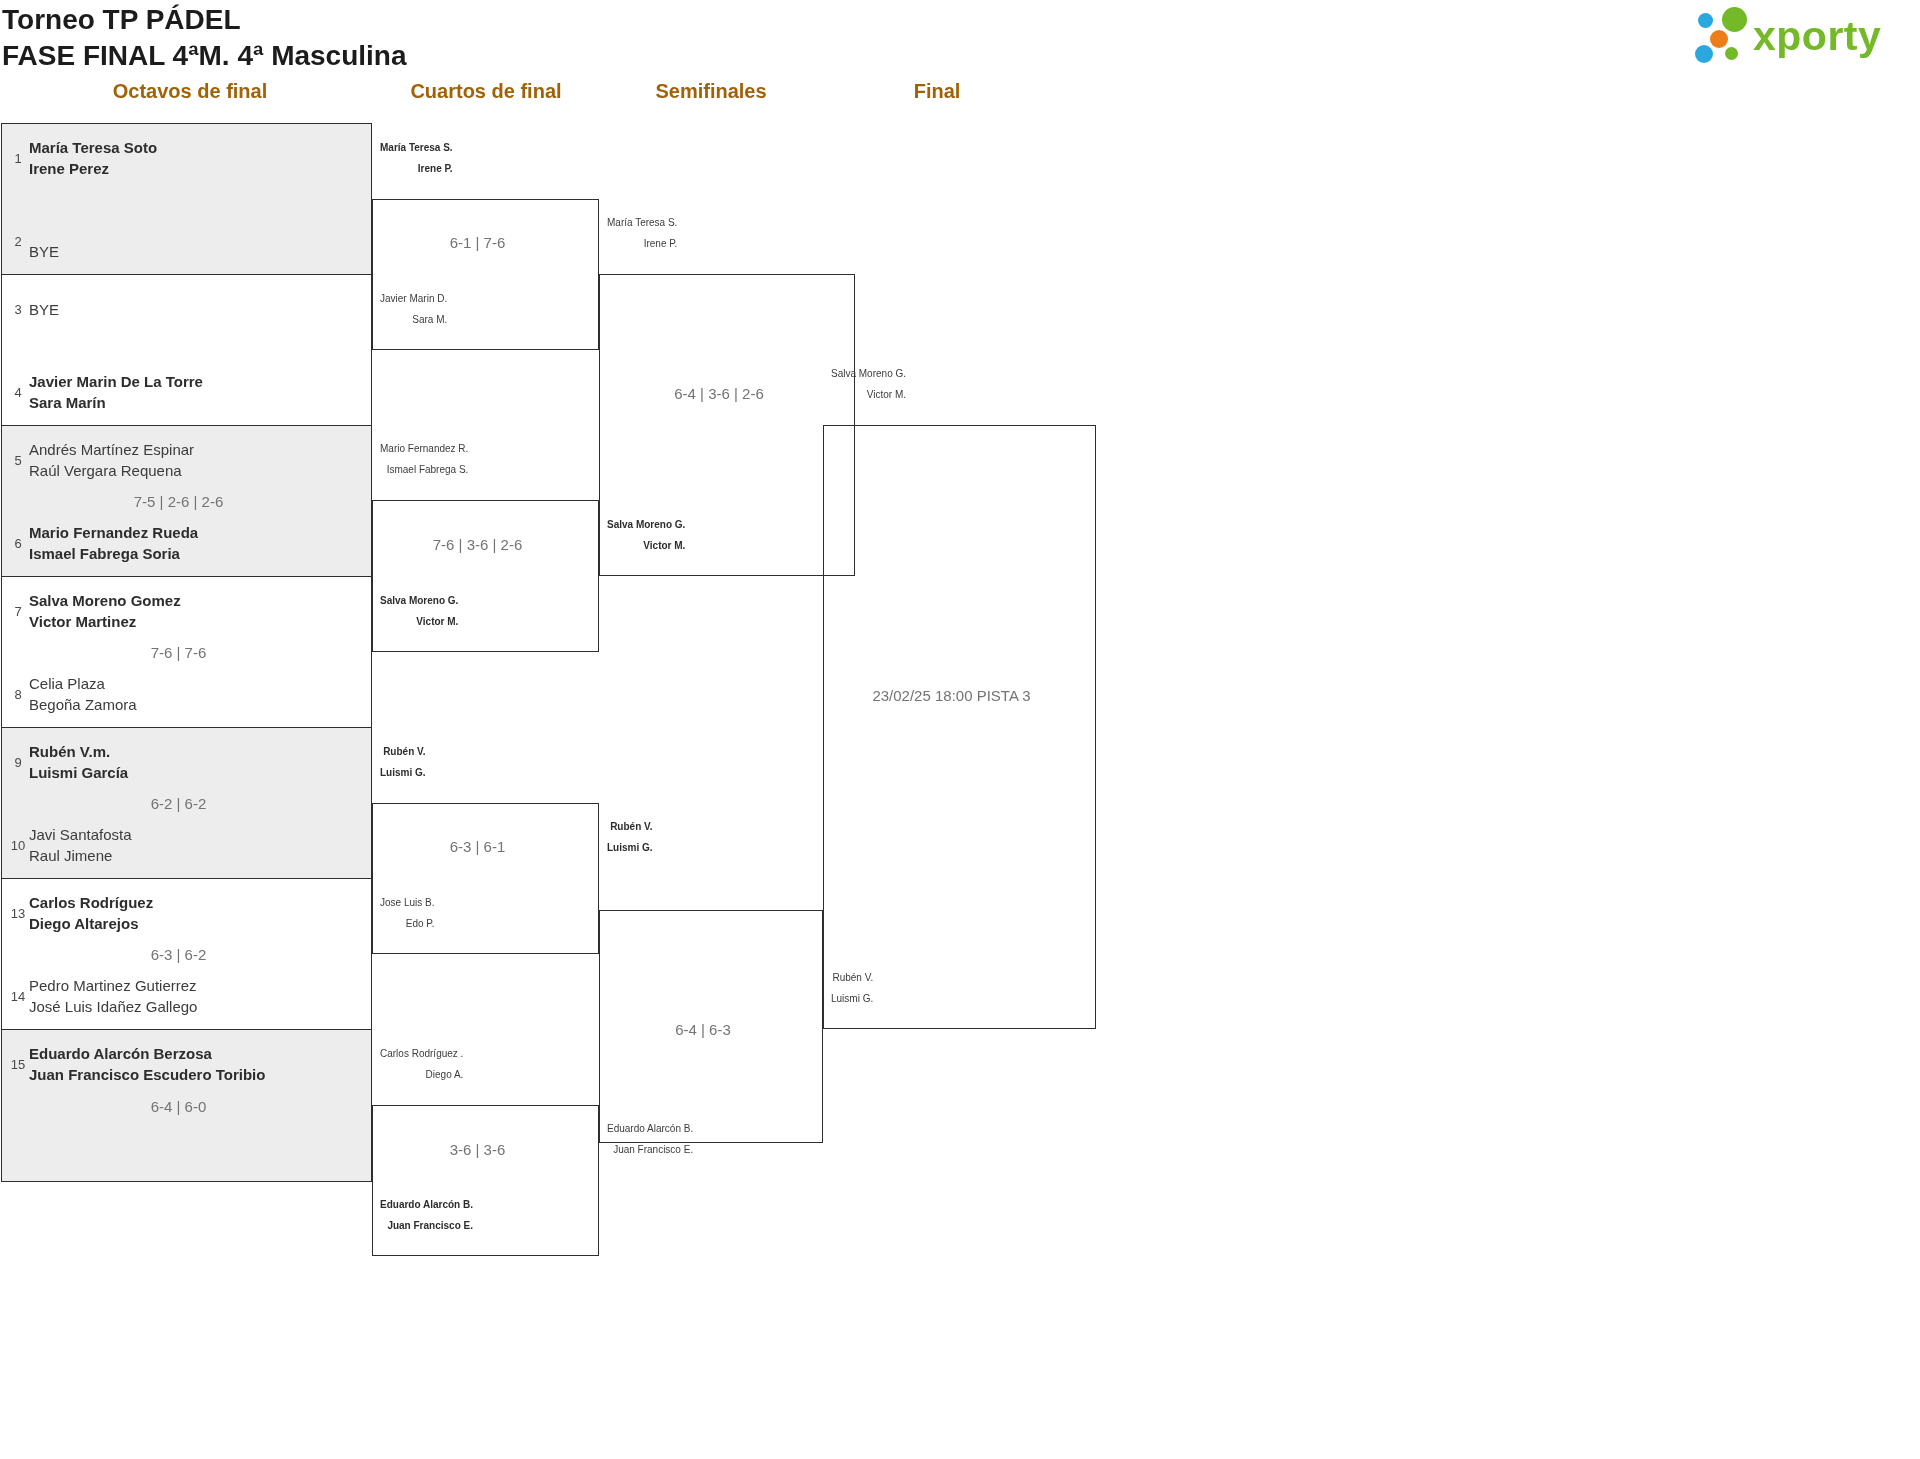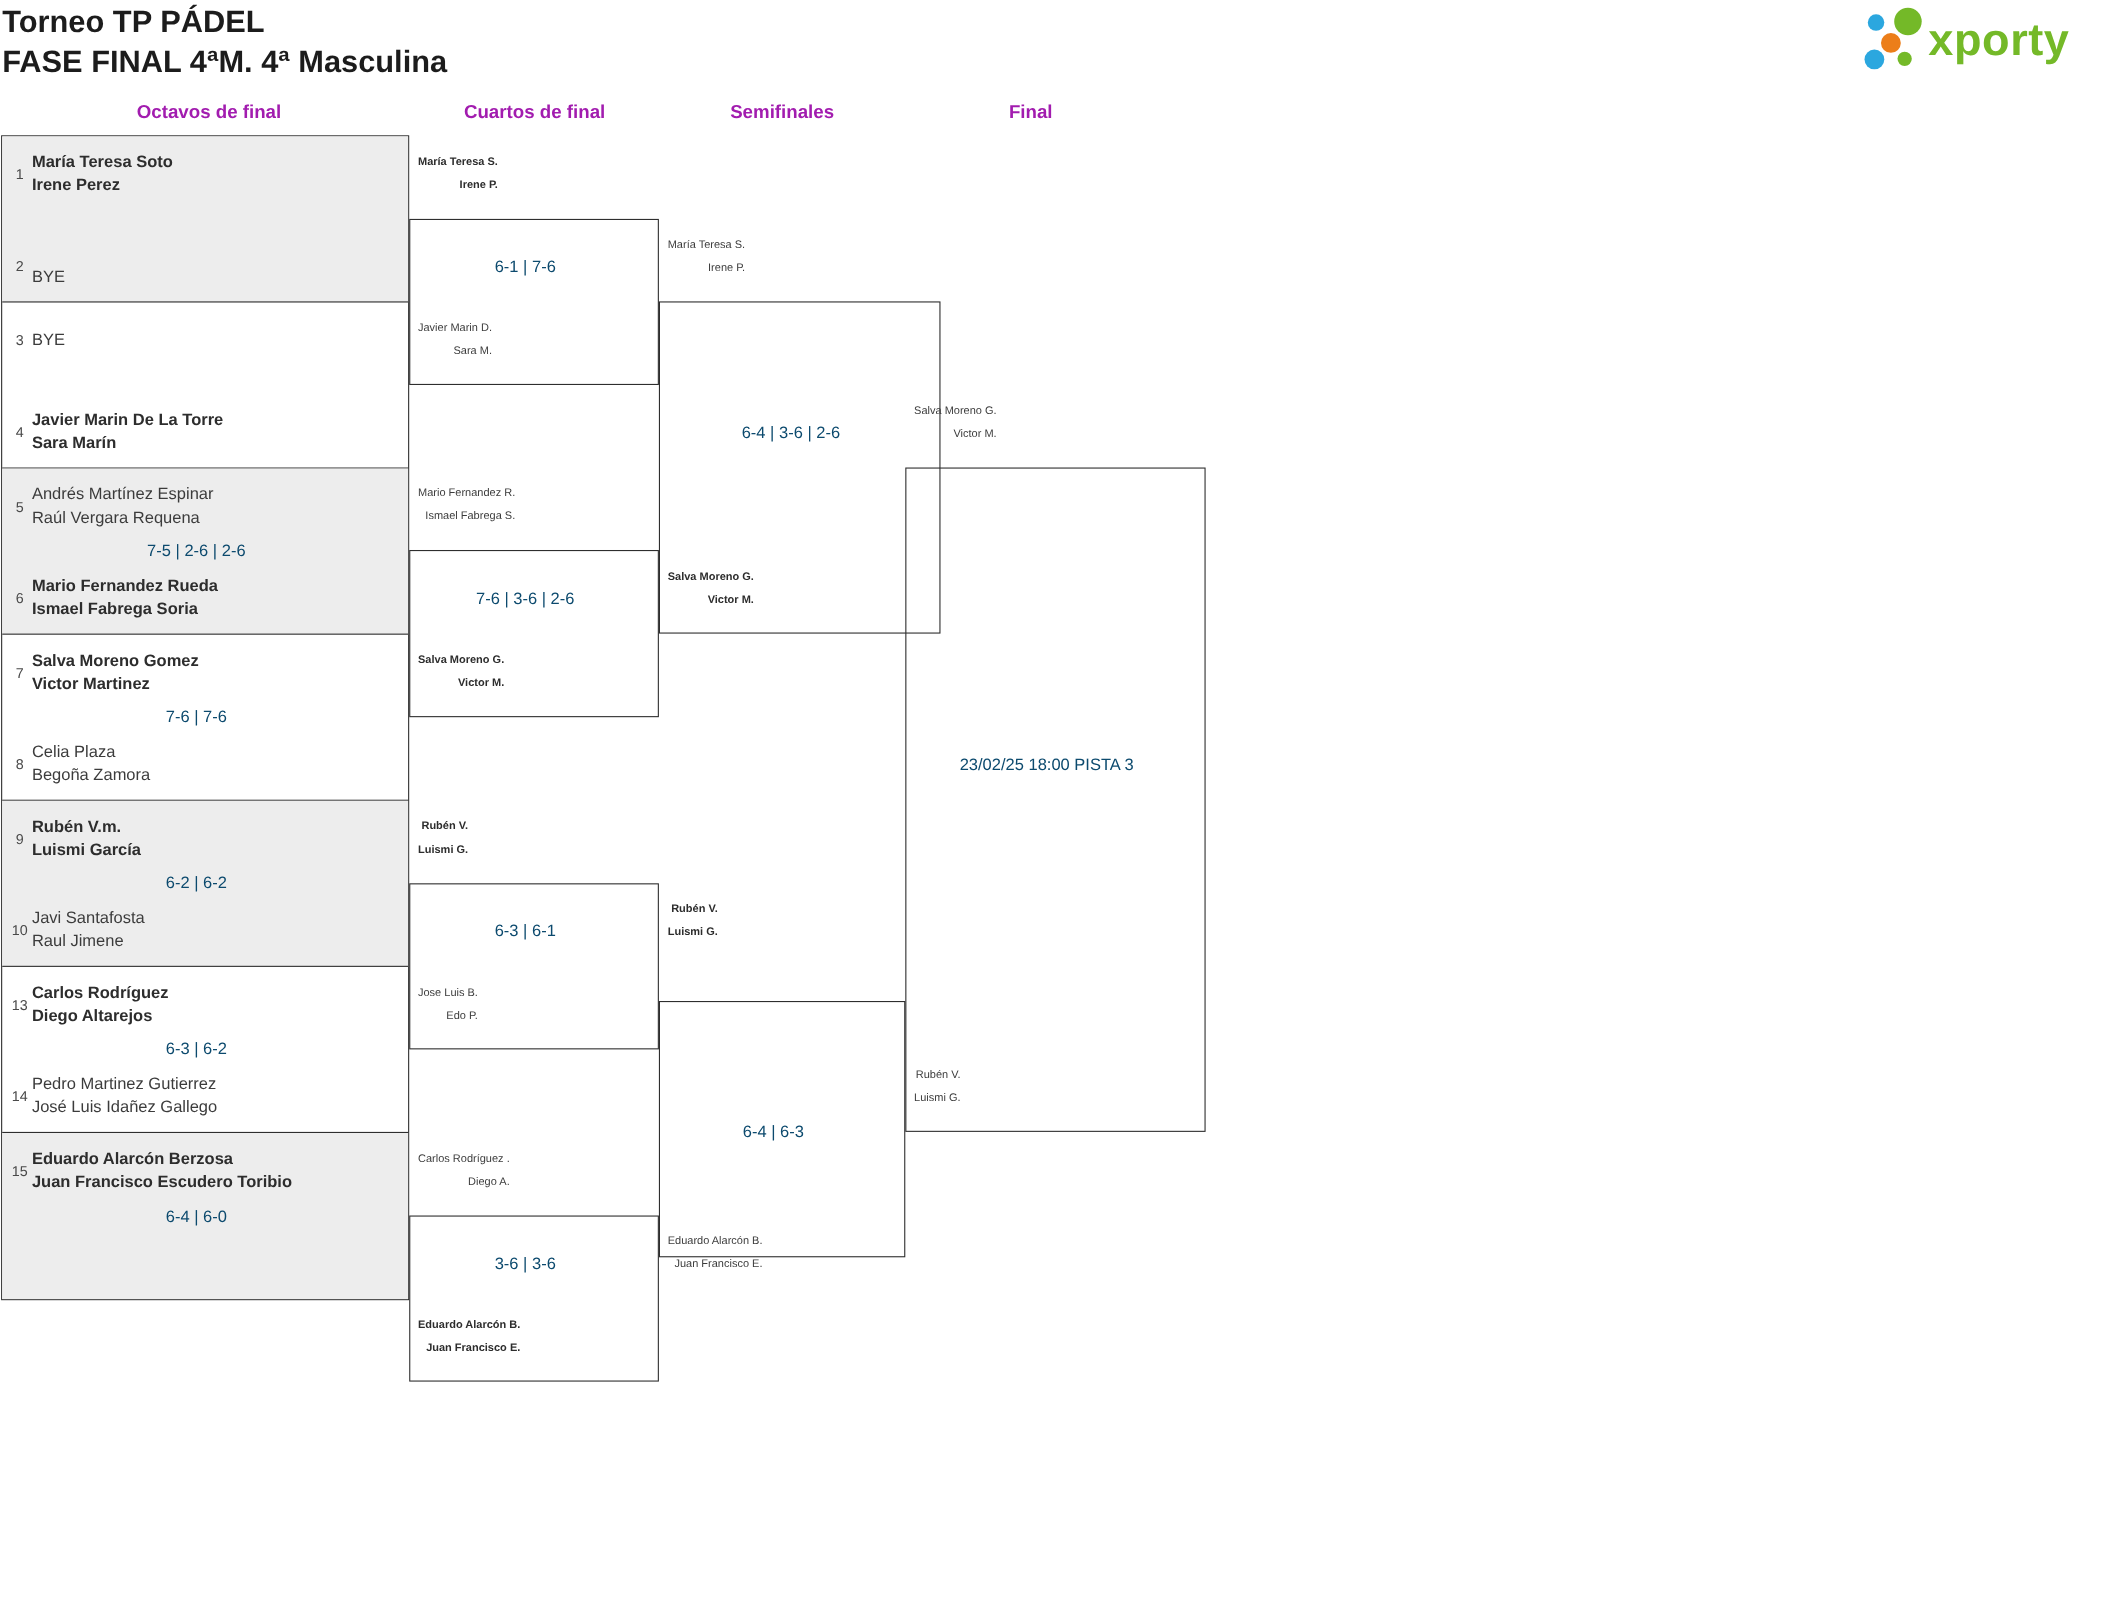--- a/index.html
+++ b/index.html
@@ -4,41 +4,41 @@
 <style>
   html,body{margin:0;padding:0;background:#fff;}
   .page{position:relative;width:1920px;height:1459px;background:#ffffff;
         font-family:"Liberation Sans",sans-serif;color:#3c3c3c;overflow:hidden;}
 
   
   .page-title{position:absolute;left:2px;top:2px;font-size:28px;font-weight:600;
               line-height:36px;color:#1c1c1c;}
 
   
-  .round-header{position:absolute;top:92px;transform:translateX(-50%);
-                font-size:17px;font-weight:600;color:#a21caf;white-space:nowrap;}
+  .round-header{position:absolute;top:80px;transform:translateX(-50%);
+                font-size:20px;font-weight:600;color:#a16207;white-space:nowrap;}
 
   
   .r16{position:absolute;left:1px;top:123px;width:369px;border:1px solid #2e2e2e;
        background:#fff;box-sizing:content-box;}
   .match{position:relative;height:151px;border-bottom:1px solid #2e2e2e;box-sizing:border-box;}
   .match:last-child{border-bottom:none;}
   .match:nth-child(odd){background:#ededed;}
 
   .team{position:absolute;left:0;right:0;display:flex;align-items:center;padding-left:5px;}
   .team.top{top:13px;}
   .team.bottom{bottom:12px;}
   .seed{flex:0 0 22px;width:22px;text-align:center;font-size:13px;color:#4a4a4a;}
   .names{font-size:15px;line-height:21px;min-height:42px;display:flex;
          flex-direction:column;justify-content:center;}
   .team.bottom .names{justify-content:flex-end;}
   .names div:empty{display:none;}
   .team.bold .names{font-weight:700;color:#2d2d2d;}
 
-  .score-line{position:absolute;left:0;right:16px;text-align:center;font-size:15px;color:#0c4a6e;}
+  .score-line{position:absolute;left:0;right:16px;text-align:center;font-size:15px;color:#737373;}
   .match .score-line{top:50%;transform:translateY(-50%);}
 
   
   .box{position:absolute;border:1px solid #2e2e2e;box-sizing:border-box;background:transparent;}
 
   
   .feed{position:absolute;font-size:10px;line-height:21px;color:#3c3c3c;white-space:nowrap;text-align:right;}
   .feed.bold{font-weight:700;color:#2d2d2d;}
 
   

